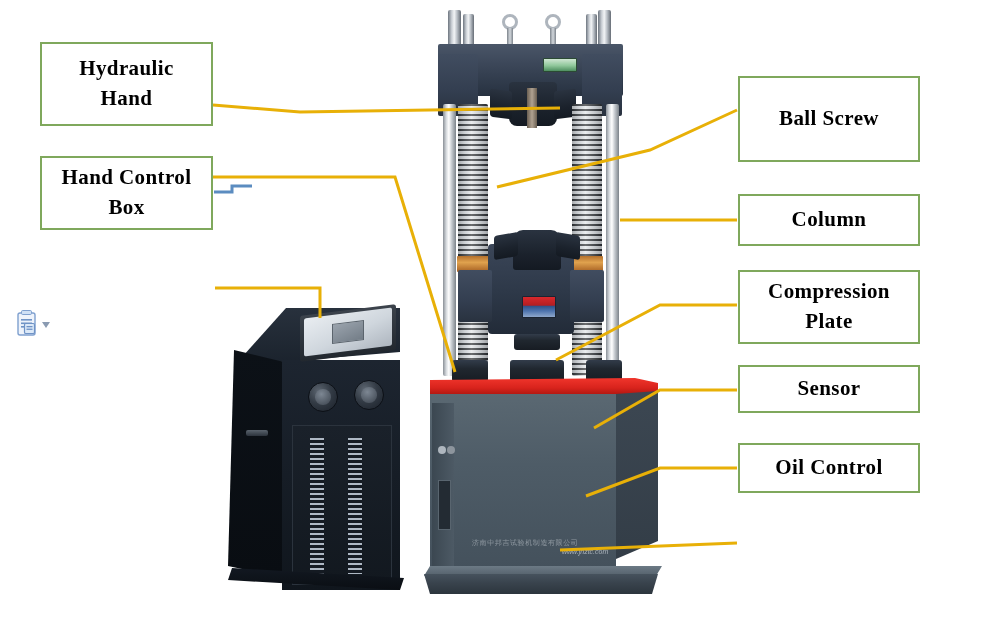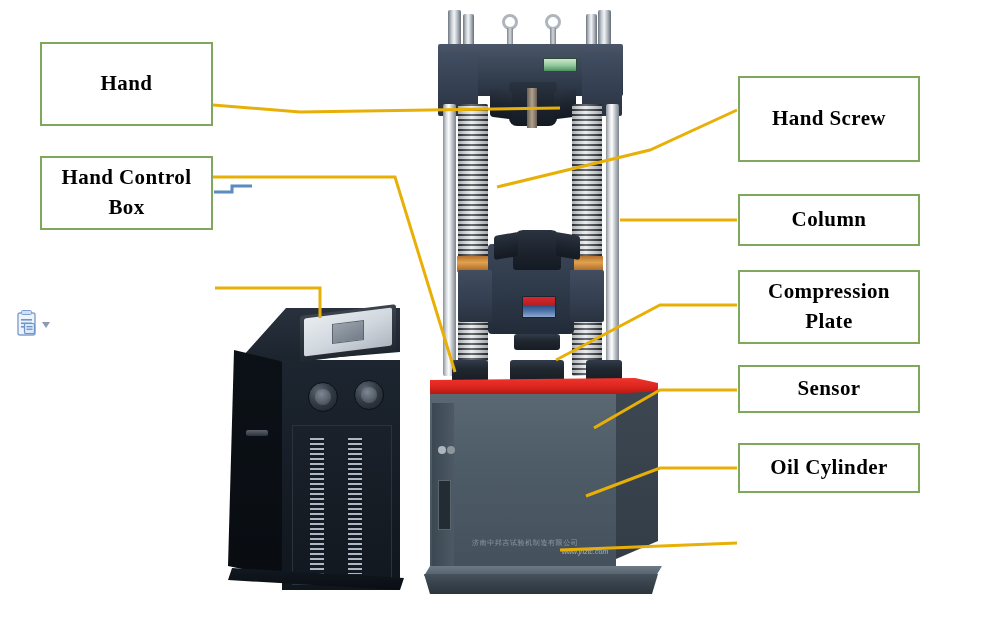--- a/index.html
+++ b/index.html
@@ -230,48 +230,49 @@
     <polyline points="737,305 660,305 556,360" fill="none" stroke="#e8b007" stroke-width="3"></polyline>
 
     <polyline points="737,390 660,390 594,428" fill="none" stroke="#e8b007" stroke-width="3"></polyline>
 
     <polyline points="737,468 660,468 586,496" fill="none" stroke="#e8b007" stroke-width="3"></polyline>
 
     <polyline points="737,543 560,550" fill="none" stroke="#e8b007" stroke-width="3"></polyline>
   </svg>
 
   <div class="label-box" style="left:40px; top:42px; width:173px; height:84px;">
+    <span class="ln">Hydraulic</span>
     <span class="ln">Hand</span>
   </div>
 
   <div class="label-box" style="left:40px; top:156px; width:173px; height:74px;">
     <span class="ln">Hand Control</span>
     <span class="ln">Box</span>
   </div>
 
 
   <div class="label-box" style="left:738px; top:76px; width:182px; height:86px;">
-    <span class="ln">Hand Screw</span>
+    <span class="ln">Ball Screw</span>
   </div>
 
   <div class="label-box" style="left:738px; top:194px; width:182px; height:52px;">
     <span class="ln">Column</span>
   </div>
 
   <div class="label-box" style="left:738px; top:365px; width:182px; height:48px;">
     <span class="ln">Sensor</span>
   </div>
 
   <div class="label-box" style="left:738px; top:270px; width:182px; height:74px;">
     <span class="ln">Compression</span>
     <span class="ln">Plate</span>
   </div>
 
   <div class="label-box" style="left:738px; top:443px; width:182px; height:50px;">
-    <span class="ln">Oil Cylinder</span>
+    <span class="ln">Oil Control</span>
   </div>
 
 
   <div class="paste-tag">
     <svg width="44" height="32" viewBox="0 0 44 32">
       <g>
         <rect x="2" y="3" width="17" height="22" rx="2" fill="#eef3fb" stroke="#7fa0cf" stroke-width="1.4"></rect>
         <rect x="5.5" y="0.5" width="10" height="4" rx="1.2" fill="#cfe0f5" stroke="#7fa0cf" stroke-width="1"></rect>
         <rect x="5" y="9" width="11" height="1.6" fill="#6f93c6"></rect>
         <rect x="5" y="12.5" width="11" height="1.6" fill="#6f93c6"></rect>

